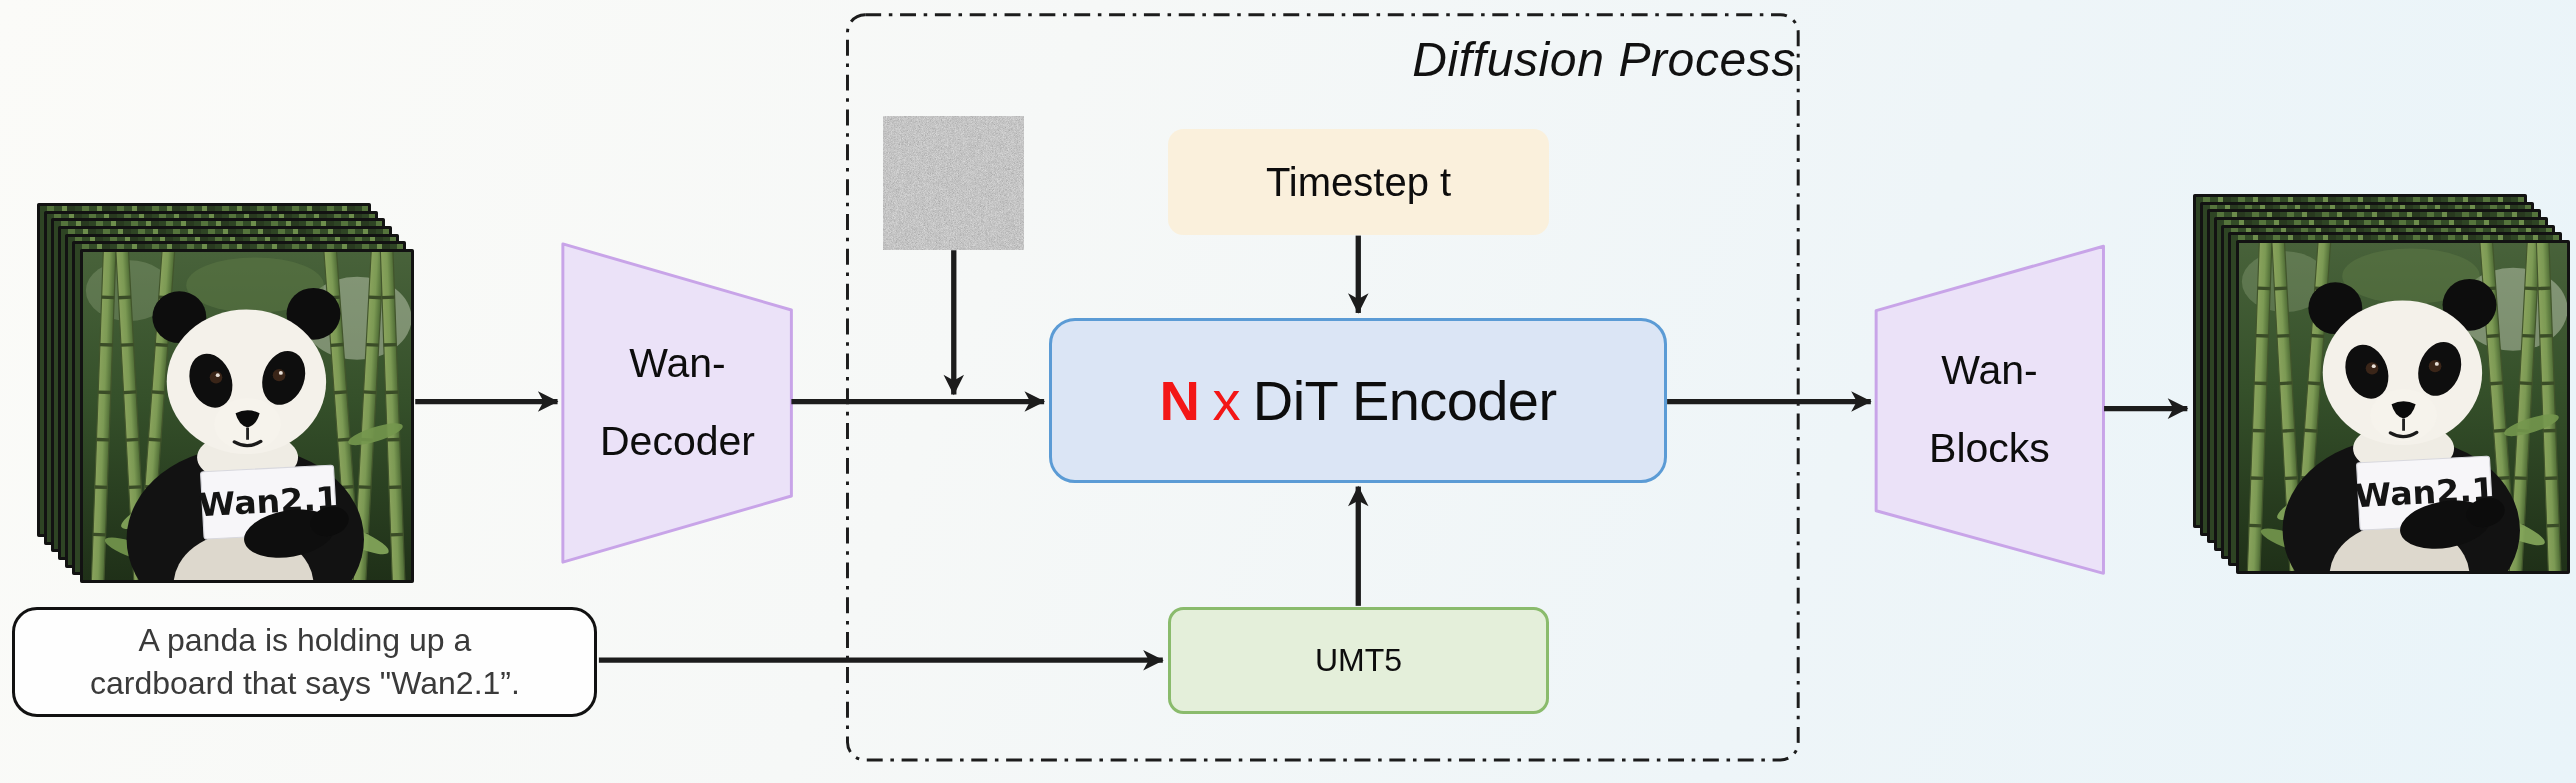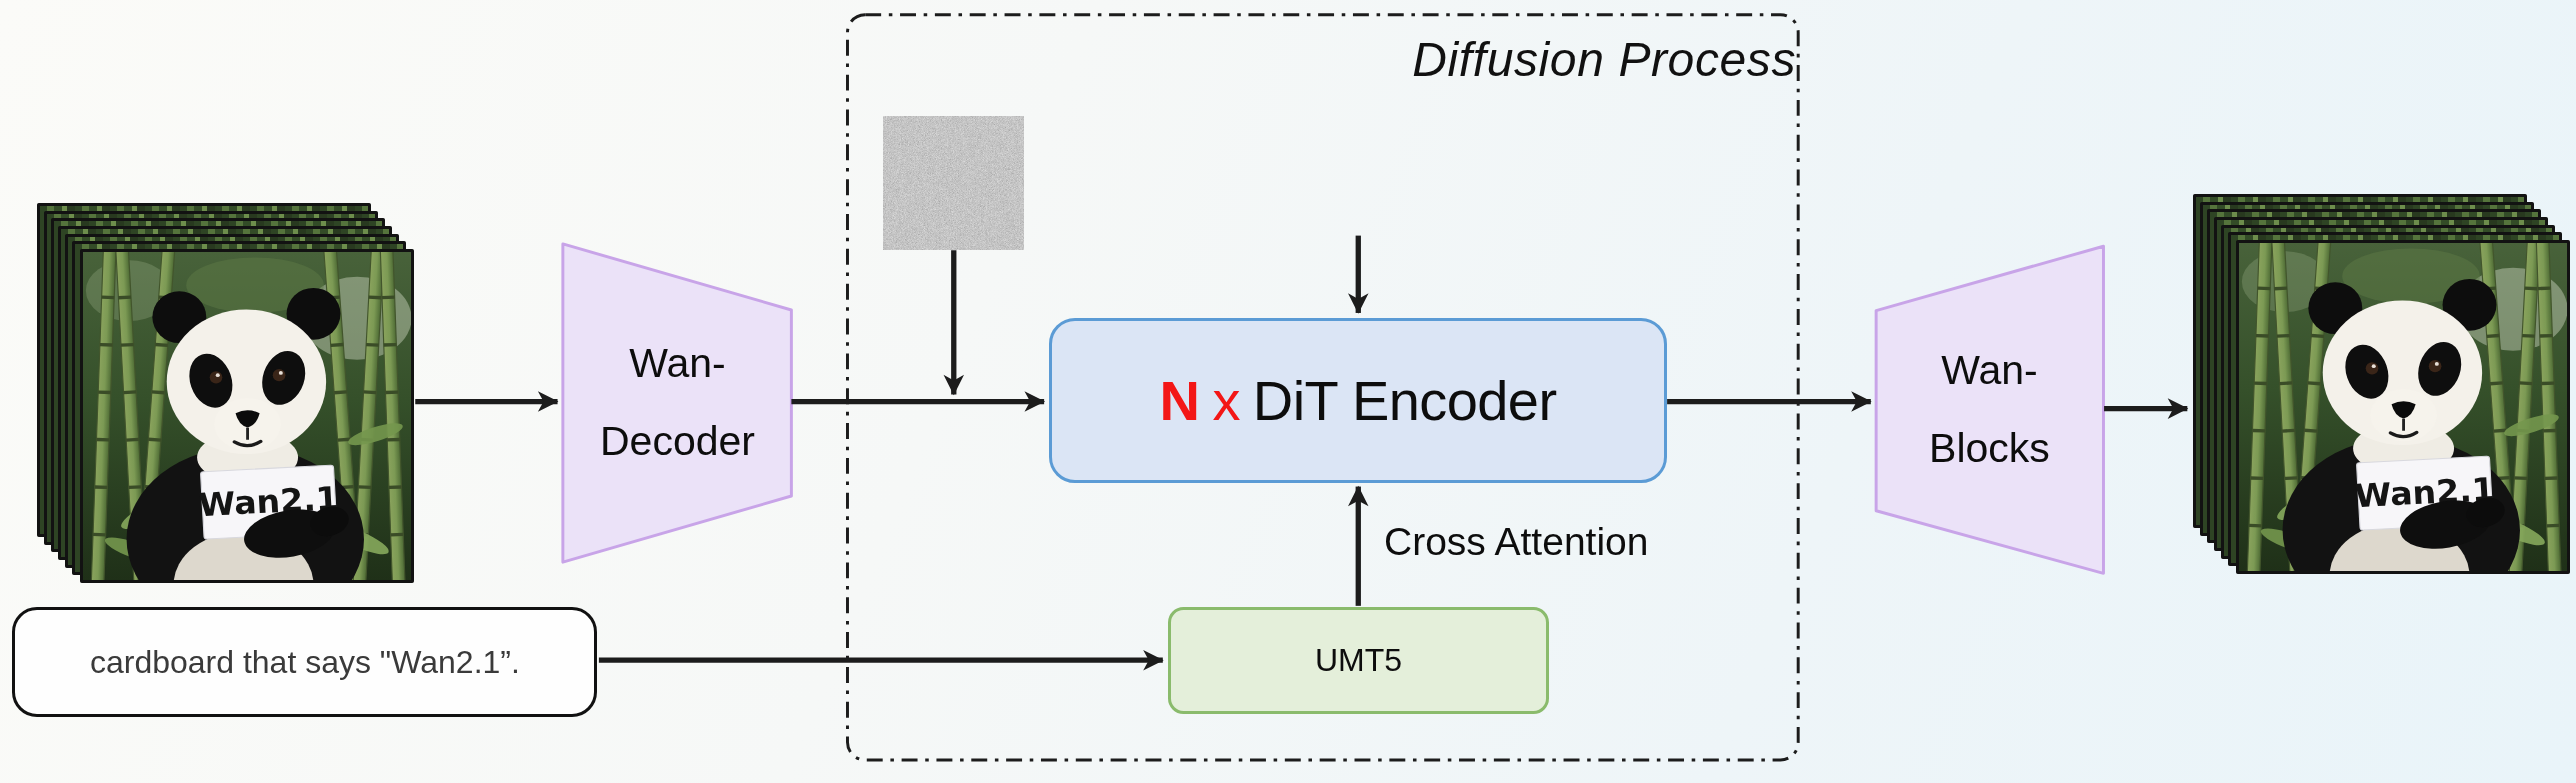--- a/index.html
+++ b/index.html
@@ -138,42 +138,43 @@
       <line x1="2300" y1="399" x2="2300" y2="530" marker-end="url(#arrow)"></line>
       <line x1="2300" y1="1026" x2="2300" y2="824" marker-end="url(#arrow)"></line>
       <line x1="2823" y1="680" x2="3168" y2="680" marker-end="url(#arrow)"></line>
       <line x1="3563" y1="692" x2="3704" y2="692" marker-end="url(#arrow)"></line>
       <line x1="1014" y1="1118" x2="1969" y2="1118" marker-end="url(#arrow)"></line>
     </g>
   </svg>
 
   <div class="ov title">Diffusion Process</div>
 
+  <div class="ov node timestep">Timestep t</div>
 
   <div class="ov node dit">
     <span class="n">N</span>
     <span class="x">x</span>
     <span>DiT Encoder</span>
   </div>
 
   <div class="ov node umt5">UMT5</div>
 
-  <div class="ov cross">Cross Attention</div>
 
   <div class="ov node vae-label enc-label">
     <span>Wan-</span>
     <span>Decoder</span>
   </div>
 
   <div class="ov node vae-label dec-label">
     <span>Wan-</span>
     <span>Blocks</span>
   </div>
 
   <div class="ov node prompt">
+    <div>A panda is holding up a</div>
     <div>cardboard that says "Wan2.1”.</div>
   </div>
 
   <div class="stack" style="left:37px;top:203px;">
     <div class="frame" style="left:0px;top:0px;"></div>
     <div class="frame" style="left:7px;top:7.7px;"></div>
     <div class="frame" style="left:14px;top:15.4px;"></div>
     <div class="frame" style="left:21px;top:23px;"></div>
     <div class="frame" style="left:28px;top:31px;"></div>
     <div class="frame" style="left:35px;top:38px;"></div>

